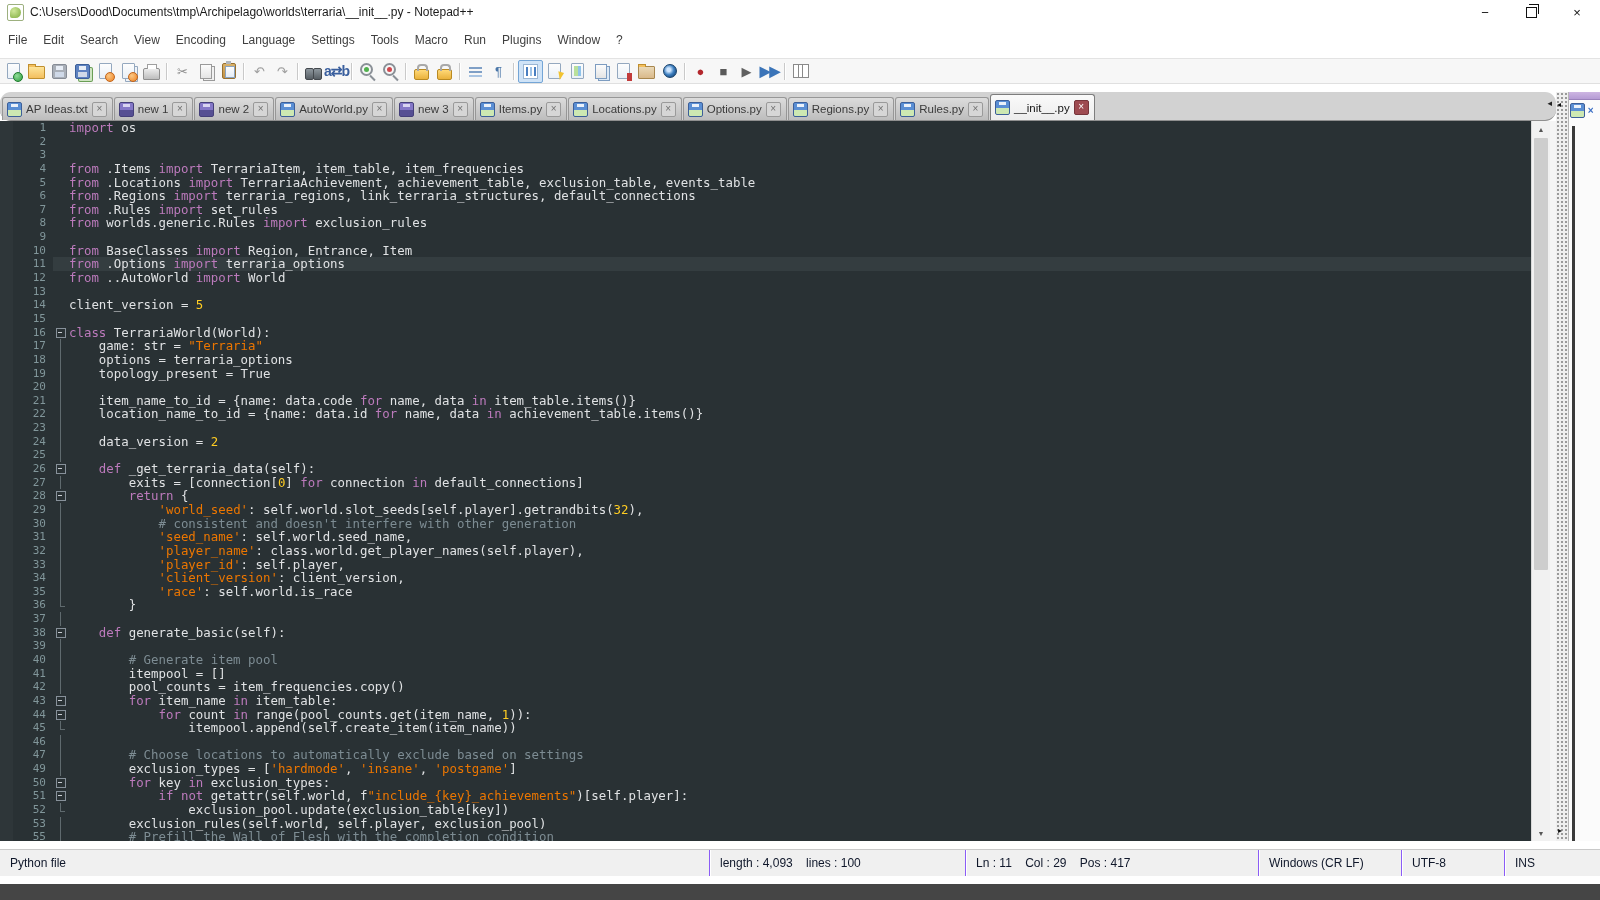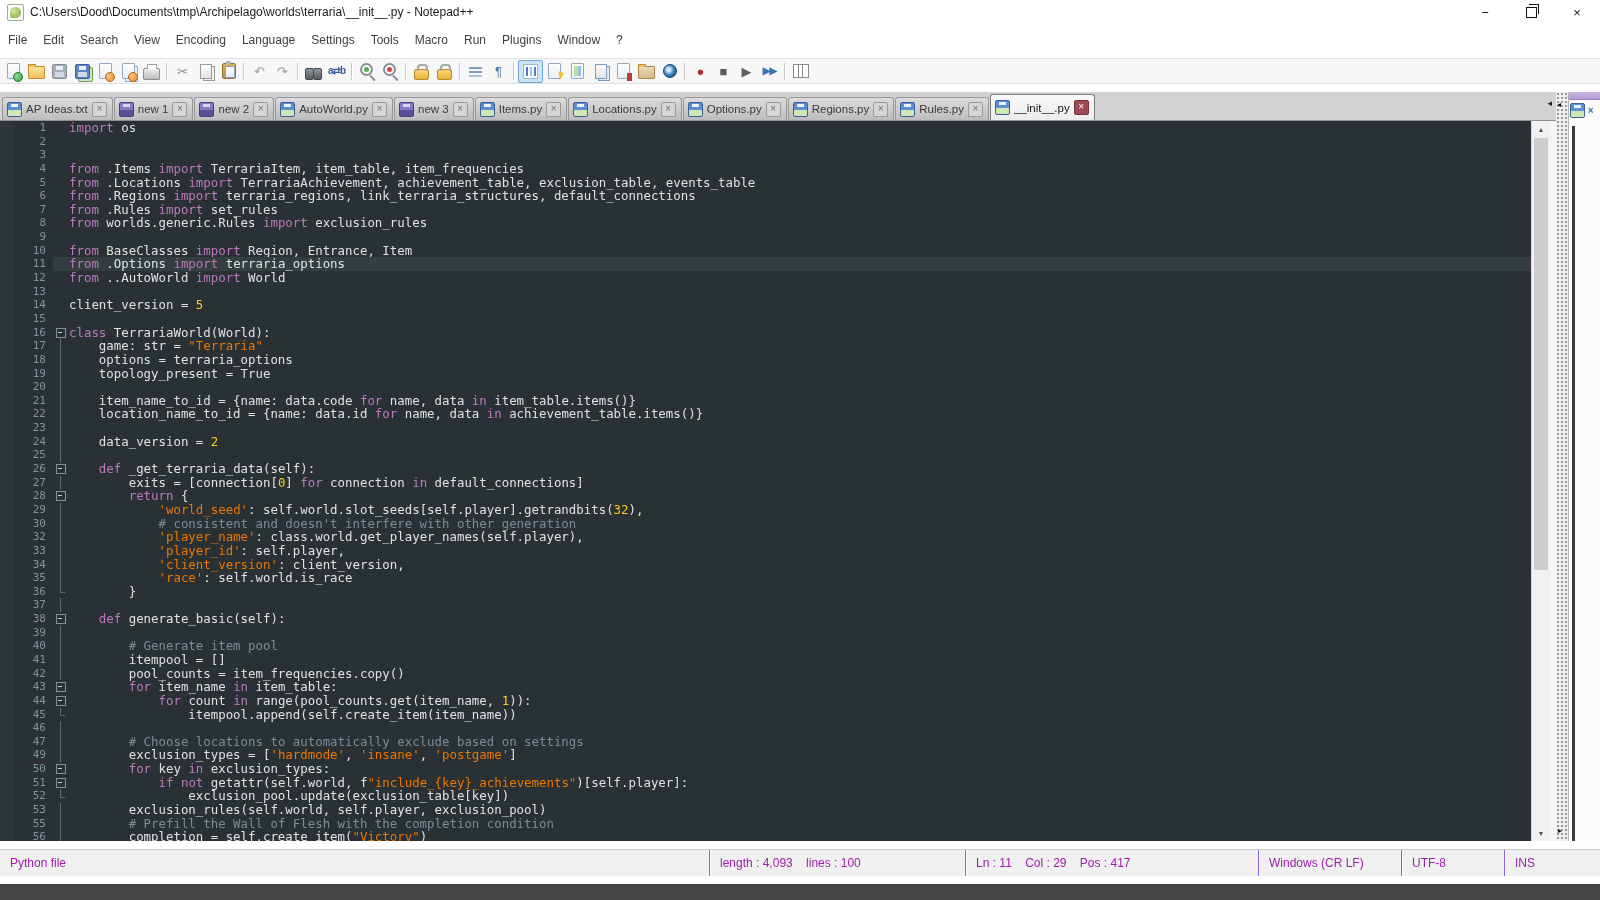--- a/index.html
+++ b/index.html
@@ -26,21 +26,21 @@
   .menu-item{padding:1px 8px;white-space:nowrap;}
 
   
   .toolbar{height:24px;background:#f7f7f7;border-top:1px solid #e3e3e3;border-bottom:1px solid #e0e0e0;
            display:flex;align-items:center;padding-left:2px;flex:0 0 auto;}
   .tbtn{width:23px;height:21px;display:inline-flex;align-items:center;justify-content:center;
         border-radius:2px;position:relative;}
   .tbtn.pressed{background:#cfe3f7;border:1px solid #74a5d6;}
   .tsep{width:1px;height:17px;background:#c9c9c9;border-right:1px solid #ffffff;margin:0 3px;}
   .glyph{font-size:13px;line-height:1;}
-  .sglyph{font-size:10px;font-weight:bold;line-height:1;letter-spacing:-1px;}
+  .sglyph{font-size:14px;font-weight:bold;line-height:1;letter-spacing:-1px;}
 
   .pg{width:11px;height:14px;background:linear-gradient(180deg,#fdfdfd,#e9f0f7);
       border:1px solid #94a8bf;border-radius:1px;position:relative;}
   .pg.dbl{box-shadow:3px 3px 0 -1px #eef3f8,3px 3px 0 0 #94a8bf;}
   .pg.g-new::after{content:"";position:absolute;right:-4px;bottom:-4px;width:8px;height:8px;
       border-radius:50%;background:radial-gradient(circle at 35% 35%,#8fdc99,#2f9e3f);border:1px solid #1c7a2c;}
   .pg.g-close::after{content:"";position:absolute;right:-4px;bottom:-4px;width:8px;height:8px;
       border-radius:50%;background:radial-gradient(circle at 35% 35%,#fbc886,#ee8220);border:1px solid #c2641a;}
   .pg.flash::after{content:"";position:absolute;right:-3px;bottom:-2px;width:0;height:0;
       border-left:4px solid transparent;border-right:2px solid transparent;
@@ -91,21 +91,21 @@
   .eye{width:12px;height:12px;border-radius:50%;border:1px solid #174069;
       background:radial-gradient(circle at 40% 40%,#cfe6ff 0 18%,#3c7ebf 50%,#1c4f86 80%);}
   .grid{width:14px;height:12px;background:#fff;border:1px solid #8a8a8a;position:relative;}
   .grid::before{content:"";position:absolute;left:4px;top:0;bottom:0;width:1px;background:#8a8a8a;
       box-shadow:4px 0 0 #8a8a8a;}
 
   
   .workrow{flex:1 1 auto;display:flex;min-height:0;}
   .workcol{flex:1 1 auto;display:flex;flex-direction:column;min-width:0;}
   .tabbar{height:28px;background:#d2d2d2;border-bottom:1px solid #8f8f8f;display:flex;
-          align-items:flex-end;padding-left:2px;flex:0 0 auto;position:relative;}
+          align-items:flex-end;padding-left:2px;flex:0 0 auto;position:relative;border-radius:11px;}
   .tab{height:22px;display:flex;align-items:center;gap:4px;padding:0 5px 0 4px;margin-right:1px;
        background:linear-gradient(#dcdcdc,#bdbdbd);border:1px solid #979797;border-bottom:none;
        border-radius:3px 3px 0 0;font-size:11.5px;color:#3a3a3a;white-space:nowrap;}
   .tab.active{height:25px;background:linear-gradient(#fafafa,#ececec);color:#141414;
        border-color:#7d7d7d;position:relative;z-index:2;}
   .tabicon{width:13px;height:13px;border-radius:2px;position:relative;flex:0 0 auto;
        border:1px solid #3c5f99;background:linear-gradient(#5b8fd4 0 55%,#cde8b2 55% 100%);}
   .tabicon::before{content:"";position:absolute;left:3px;top:1px;right:3px;height:3px;background:#eaf1fa;}
   .tabicon.new{border-color:#45407a;background:linear-gradient(#8578c8 0 55%,#564f93 55% 100%);}
   .tabicon.new::before{background:#d9d4f2;}
@@ -147,21 +147,21 @@
   .split-top{position:absolute;top:8px;left:1px;font-size:8px;color:#111;}
   .split-bottom{position:absolute;bottom:6px;left:2px;font-size:8px;color:#111;}
   .dockpanel{width:32px;background:#fbfbfb;position:relative;border-left:1px solid #b5b5b5;}
   .dockpanel::before{content:"";position:absolute;left:3px;top:34px;bottom:0;width:3px;background:#3a3a3a;}
   .dock-head{height:7px;background:linear-gradient(#cdb6e2,#b59bd4);border-bottom:1px solid #9b82bb;}
   .dock-tabrow{display:flex;align-items:center;gap:3px;padding:3px 1px;}
   .dock-close{font-size:10px;color:#3b6fc4;font-weight:bold;line-height:1;}
 
   
   .statusbar{height:26px;background:#f0f0f0;border-top:1px solid #c9c9c9;display:flex;
-        align-items:center;font-size:12px;color:#a21caf;flex:0 0 auto;}
+        align-items:center;font-size:12px;color:#0f172a;flex:0 0 auto;}
   .sfield{height:100%;display:flex;align-items:center;padding:0 10px;white-space:pre;
         border-left:1px solid #8b5cf6;box-shadow:inset 1px 0 0 #ffffff;overflow:hidden;}
   .sfield:first-child{border-left:none;box-shadow:none;flex:1 1 auto;}
   .bottomstrip{height:16px;background:#454545;flex:0 0 auto;}
 </style>
 </head>
 <body>
 
 <div id="app">
 
@@ -538,20 +538,26 @@
               <span class="ltext"><span class="sg-d">            </span><span class="sg-s">'world_seed'</span><span class="sg-d">: self.world.slot_seeds[self.player].getrandbits(</span><span class="sg-n">32</span><span class="sg-d">),</span></span>
             </div>
             <div class="cline">
               <span class="bm"></span>
               <span class="lnum">30</span>
               <span class="foldc f-line"></span>
               <span class="ltext"><span class="sg-d">            </span><span class="sg-c"># consistent and doesn't interfere with other generation</span></span>
             </div>
             <div class="cline">
               <span class="bm"></span>
+              <span class="lnum">31</span>
+              <span class="foldc f-line"></span>
+              <span class="ltext"><span class="sg-d">            </span><span class="sg-s">'seed_name'</span><span class="sg-d">: self.world.seed_name,</span></span>
+            </div>
+            <div class="cline">
+              <span class="bm"></span>
               <span class="lnum">32</span>
               <span class="foldc f-line"></span>
               <span class="ltext"><span class="sg-d">            </span><span class="sg-s">'player_name'</span><span class="sg-d">: class.world.get_player_names(self.player),</span></span>
             </div>
             <div class="cline">
               <span class="bm"></span>
               <span class="lnum">33</span>
               <span class="foldc f-line"></span>
               <span class="ltext"><span class="sg-d">            </span><span class="sg-s">'player_id'</span><span class="sg-d">: self.player,</span></span>
             </div>

